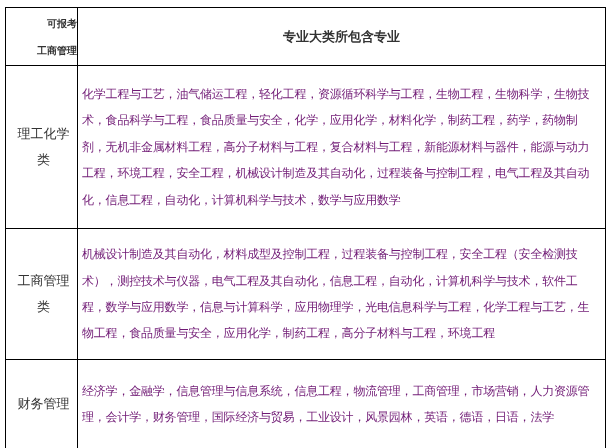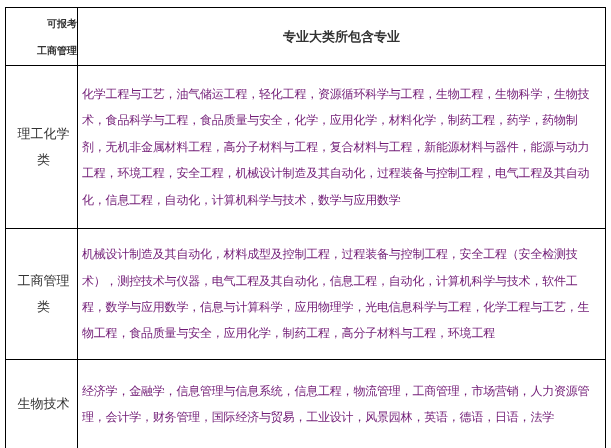--- a/index.html
+++ b/index.html
@@ -47,18 +47,18 @@
   </tr>
   <tr class="r2">
     <td class="cat">
       <div>工商管理</div>
       <div>类</div>
     </td>
     <td class="list">机械设计制造及其自动化，材料成型及控制工程，过程装备与控制工程，安全工程（安全检测技术），测控技术与仪器，电气工程及其自动化，信息工程，自动化，计算机科学与技术，软件工程，数学与应用数学，信息与计算科学，应用物理学，光电信息科学与工程，化学工程与工艺，生物工程，食品质量与安全，应用化学，制药工程，高分子材料与工程，环境工程</td>
   </tr>
   <tr class="r3">
     <td class="cat">
-      <div>生物技术</div>
+      <div>财务管理</div>
     </td>
     <td class="list">经济学，金融学，信息管理与信息系统，信息工程，物流管理，工商管理，市场营销，人力资源管理，会计学，财务管理，国际经济与贸易，工业设计，风景园林，英语，德语，日语，法学</td>
   </tr>
 </tbody>
   </table>
 
 </body></html>

